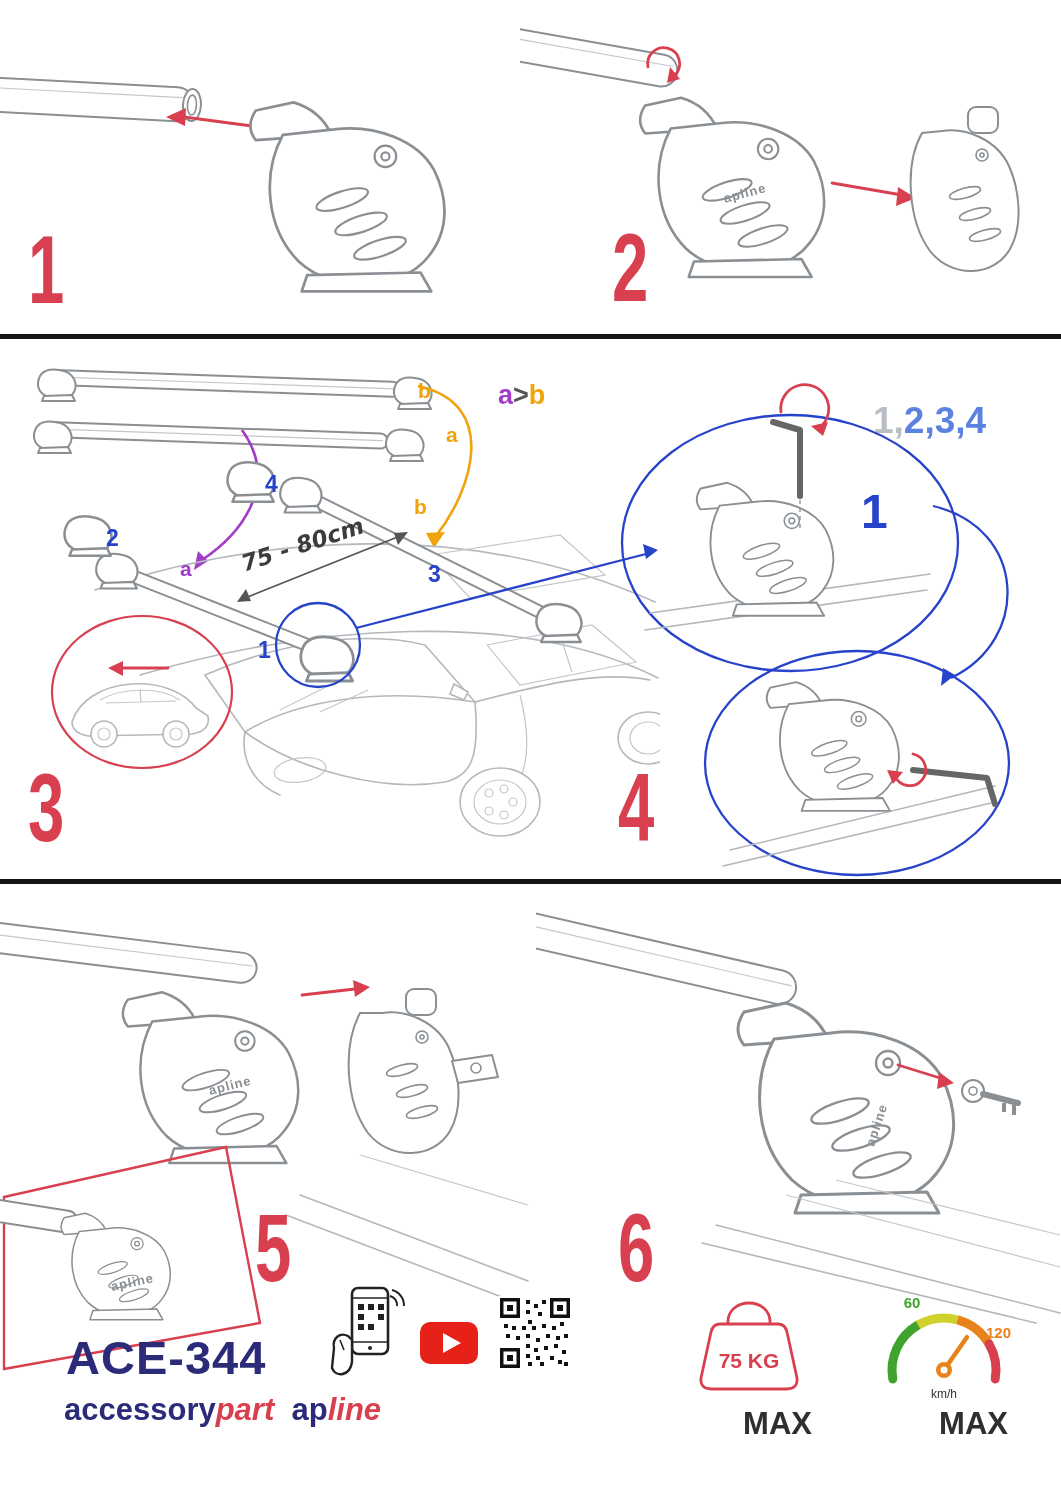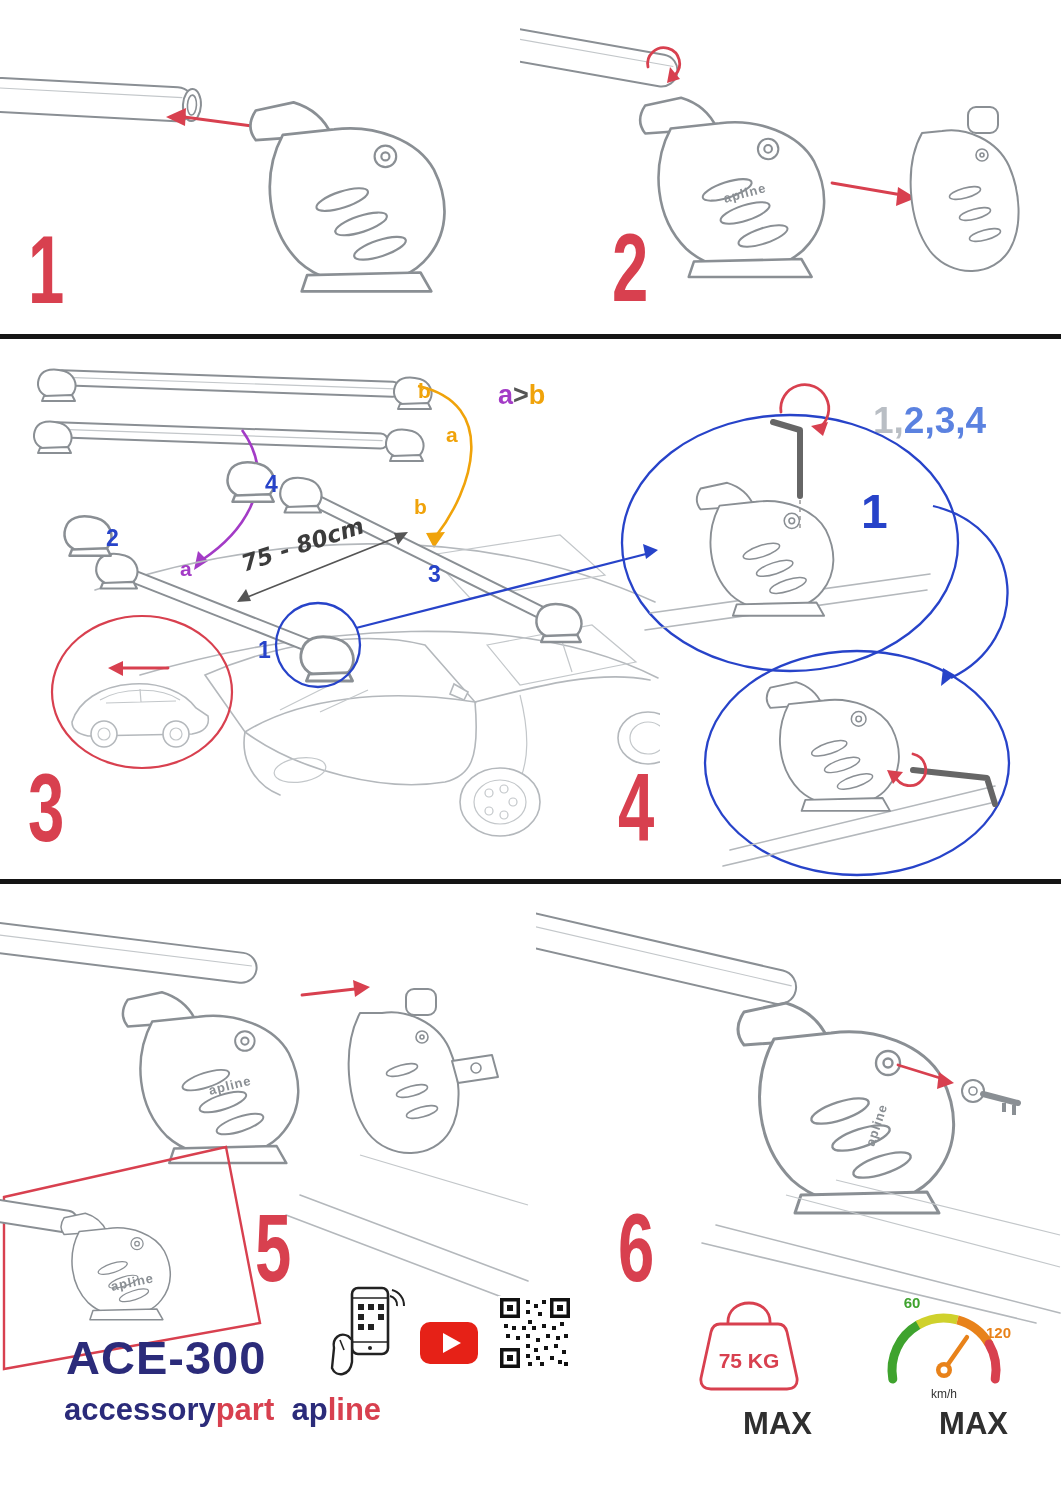--- a/index.html
+++ b/index.html
@@ -30,21 +30,21 @@
   text.lbl-purple{fill:#a33bc6;font-weight:bold;font-size:21px;}
   text.seq{font-weight:bold;font-size:37px;}
   text.measure{fill:#3c3c3c;font-weight:bold;font-style:italic;font-size:23px;font-family:"DejaVu Sans",sans-serif;}
   text.brand-sm{fill:#8a8f94;font-size:13px;letter-spacing:1px;font-weight:bold;}
   text.icon-red{fill:#d8404f;font-weight:bold;font-size:21px;}
   text.speed-green{fill:#3fa32e;font-weight:bold;font-size:15px;}
   text.speed-orange{fill:#e8821a;font-weight:bold;font-size:15px;}
   text.speed-unit{fill:#333;font-size:12px;}
   .model{position:absolute;color:#2b2b7a;font-size:47px;font-weight:600;letter-spacing:1px;}
   .brandline{position:absolute;font-size:31px;font-weight:600;letter-spacing:0px;color:#2b2b7a;}
-  .brandline .red{color:#d8404f;}
+  .brandline .red{color:#d8404f;font-style:italic;}
   .maxlabel{position:absolute;width:124px;text-align:right;font-size:31px;font-weight:600;color:#2f2f2f;}
 </style>
 </head>
 <body>
 
 <div id="page">
 
   <svg width="0" height="0" style="position:absolute" aria-hidden="true">
     <defs>
       <g id="foot-shape">
@@ -380,21 +380,21 @@
       <rect x="28" y="58" width="4" height="4"></rect>
         <rect x="38" y="60" width="4" height="4"></rect>
         <rect x="30" y="66" width="4" height="4"></rect>
       <rect x="42" y="66" width="4" height="4"></rect>
         <rect x="52" y="60" width="4" height="4"></rect>
         <rect x="60" y="64" width="4" height="4"></rect>
       <rect x="66" y="66" width="4" height="4"></rect>
     </g>
   </svg>
 
-  <div class="model" style="left:66px;top:1330px">ACE-300</div>
+  <div class="model" style="left:66px;top:1330px">ACE-344</div>
 
   <div class="brandline" style="left:64px;top:1392px"><span>accessory</span><span class="red">part</span><span>&nbsp;&nbsp;</span><span>ap</span><span class="red">line</span></div>
 
   <svg class="abs" style="left:680px;top:1280px" width="136" height="122" viewBox="0 0 136 122">
     <path d="M48,44 C46,16 92,16 90,44" fill="none" stroke="#d8404f" stroke-width="2.8"></path>
     <path d="M40,44 L98,44 C104,44 106,48 107,52 L117,98 C118,105 114,109 107,109 L31,109 C24,109 20,105 21,98 L31,52 C32,48 34,44 40,44 Z" fill="none" stroke="#d8404f" stroke-width="2.8" stroke-linejoin="round"></path>
     <text class="icon-red" x="69" y="88" text-anchor="middle">75 KG</text>
   </svg>
   <div class="maxlabel" style="left:688px;top:1406px">MAX</div>
 

